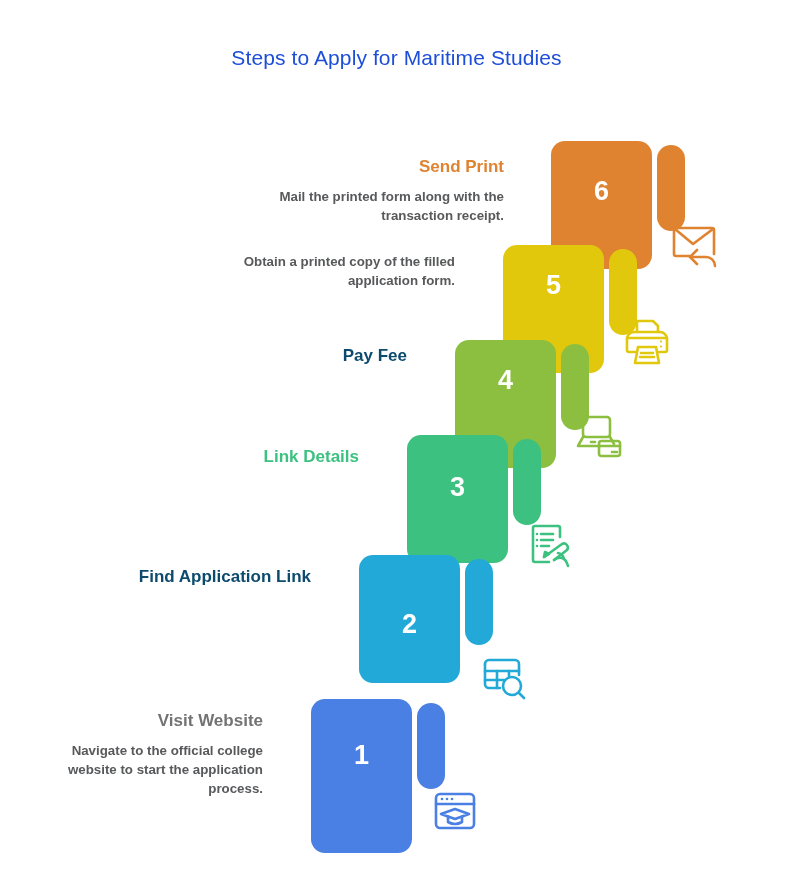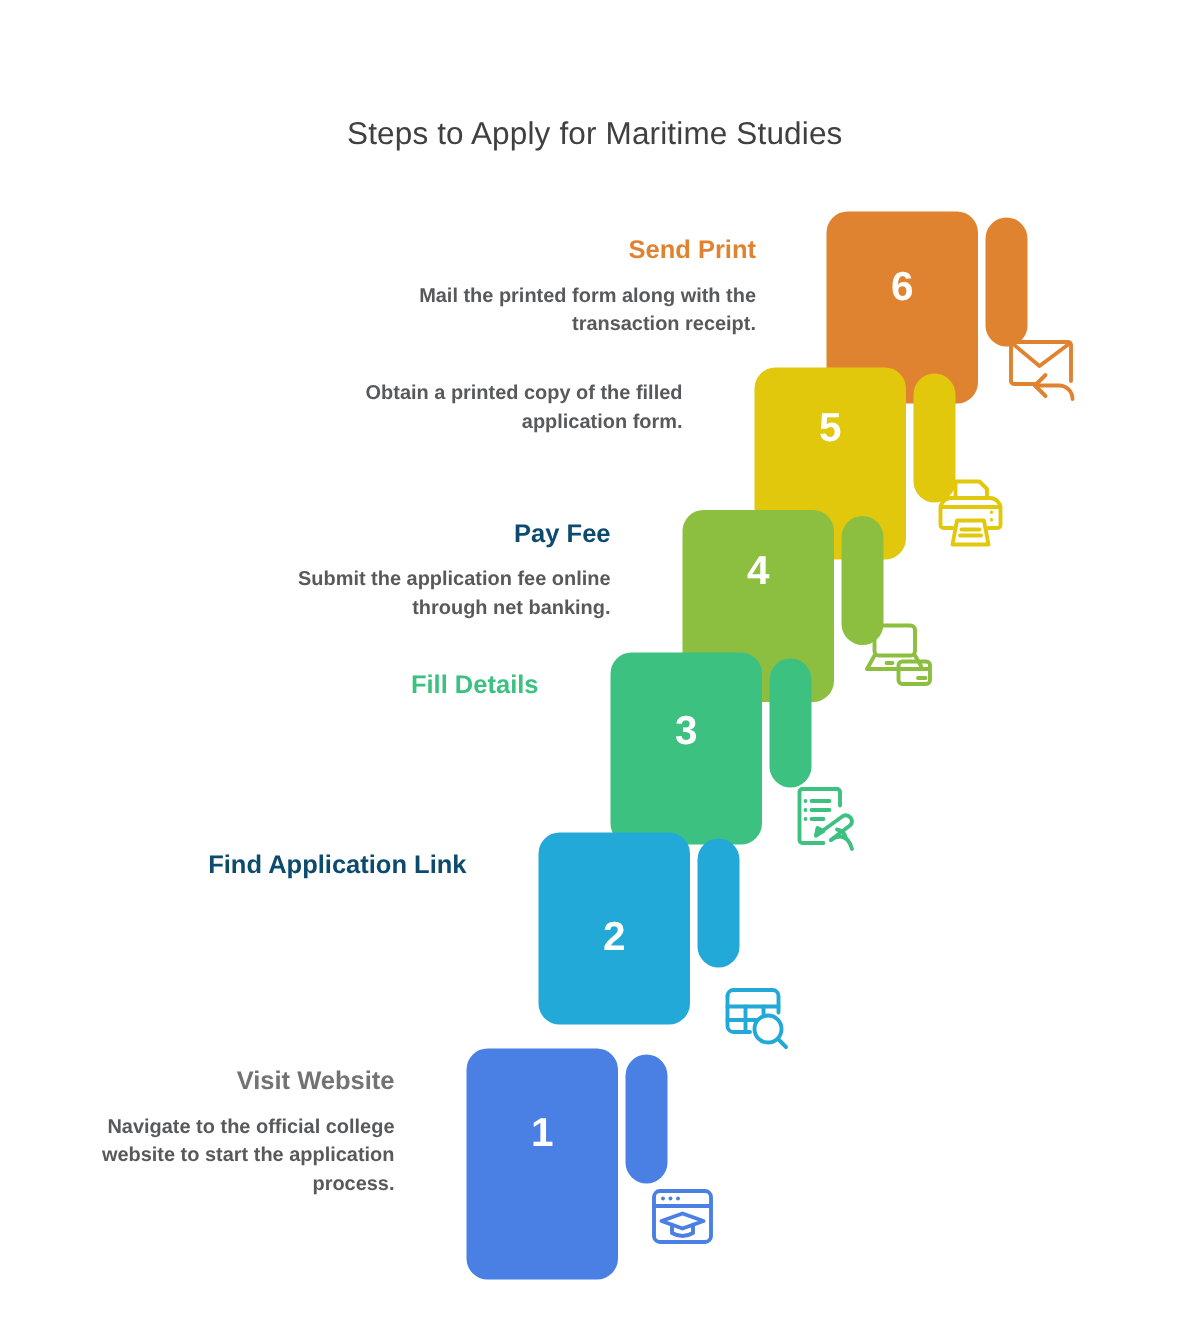--- a/index.html
+++ b/index.html
@@ -61,21 +61,21 @@
     line-height:1.42;
     font-weight:700;
   }
 
   .icon { position:absolute; z-index:6; }
   .icon svg { display:block; }
 </style>
 </head>
 <body>
 
-<div id="page-title" style="color: #404040; margin-top: 32px;">Steps to Apply for Maritime Studies</div>
+<div id="page-title" style="color: #1d4ed8;">Steps to Apply for Maritime Studies</div>
 
 <div id="stage">
 
   <div class="step">
     <div class="card-wrap">
       <div class="card-tab" style="left: 657px; top: 145px; width: 28px; height: 86px; background: rgb(224, 131, 49);"></div>
       <div class="card-body" style="left: 551px; top: 141px; width: 101px; height: 128px; background: rgb(224, 131, 49);"></div>
       <div class="card-num" style="left:551px; top:178px; width:101px; text-align:center;">6</div>
     </div>
     <div class="txt" style="left:274px; top:156px; width:230px;">
@@ -118,21 +118,20 @@
   </div>
 
   <div class="step">
     <div class="card-wrap">
       <div class="card-tab" style="left: 561px; top: 344px; width: 28px; height: 86px; background: rgb(140, 191, 63);"></div>
       <div class="card-body" style="left: 455px; top: 340px; width: 101px; height: 128px; background: rgb(140, 191, 63);"></div>
       <div class="card-num" style="left:455px; top:367px; width:101px; text-align:center;">4</div>
     </div>
     <div class="txt" style="left:177px; top:345px; width:230px;">
       <h3 style="color: #0c4a6e;">Pay Fee</h3>
-      <p>Submit the application fee online through net banking.</p>
     </div>
     <div class="icon" style="left:573px; top:410px;">
       <svg width="52" height="52" viewBox="0 0 52 52" fill="none" stroke="#8cbf3f" stroke-width="2.6" stroke-linecap="round" stroke-linejoin="round">
         <rect x="10" y="7" width="27" height="20" rx="3"></rect>
         <path d="M10 27 L5 36 h22"></path>
         <path d="M37 27 L41 34"></path>
         <path d="M18 32 h4"></path>
         <rect x="26" y="31" width="21" height="15" rx="2.5"></rect>
         <path d="M26 36 h21"></path>
         <path d="M39 42 h5"></path>
@@ -140,21 +139,21 @@
     </div>
   </div>
 
   <div class="step">
     <div class="card-wrap">
       <div class="card-tab" style="left: 513px; top: 439px; width: 28px; height: 86px; background: rgb(61, 193, 128);"></div>
       <div class="card-body" style="left: 407px; top: 435px; width: 101px; height: 128px; background: rgb(61, 193, 128);"></div>
       <div class="card-num" style="left:407px; top:474px; width:101px; text-align:center;">3</div>
     </div>
     <div class="txt" style="left:129px; top:446px; width:230px;">
-      <h3 style="color: rgb(61, 193, 128);">Fill Details</h3>
+      <h3 style="color: rgb(61, 193, 128);">Link Details</h3>
     </div>
     <div class="icon" style="left:525px; top:518px;">
       <svg width="52" height="52" viewBox="0 0 52 52" fill="none" stroke="#3dc180" stroke-width="2.6" stroke-linecap="round" stroke-linejoin="round">
         <path d="M33 8 H10 a2 2 0 0 0 -2 2 v32 a2 2 0 0 0 2 2 h14"></path>
         <path d="M33 8 a2 2 0 0 1 2 2 v9"></path>
         <path d="M16 16 h12"></path>
         <path d="M16 22 h12"></path>
         <path d="M16 28 h8"></path>
         <circle cx="12" cy="16" r="1.3" fill="#3dc180" stroke="none"></circle>
         <circle cx="12" cy="22" r="1.3" fill="#3dc180" stroke="none"></circle>

